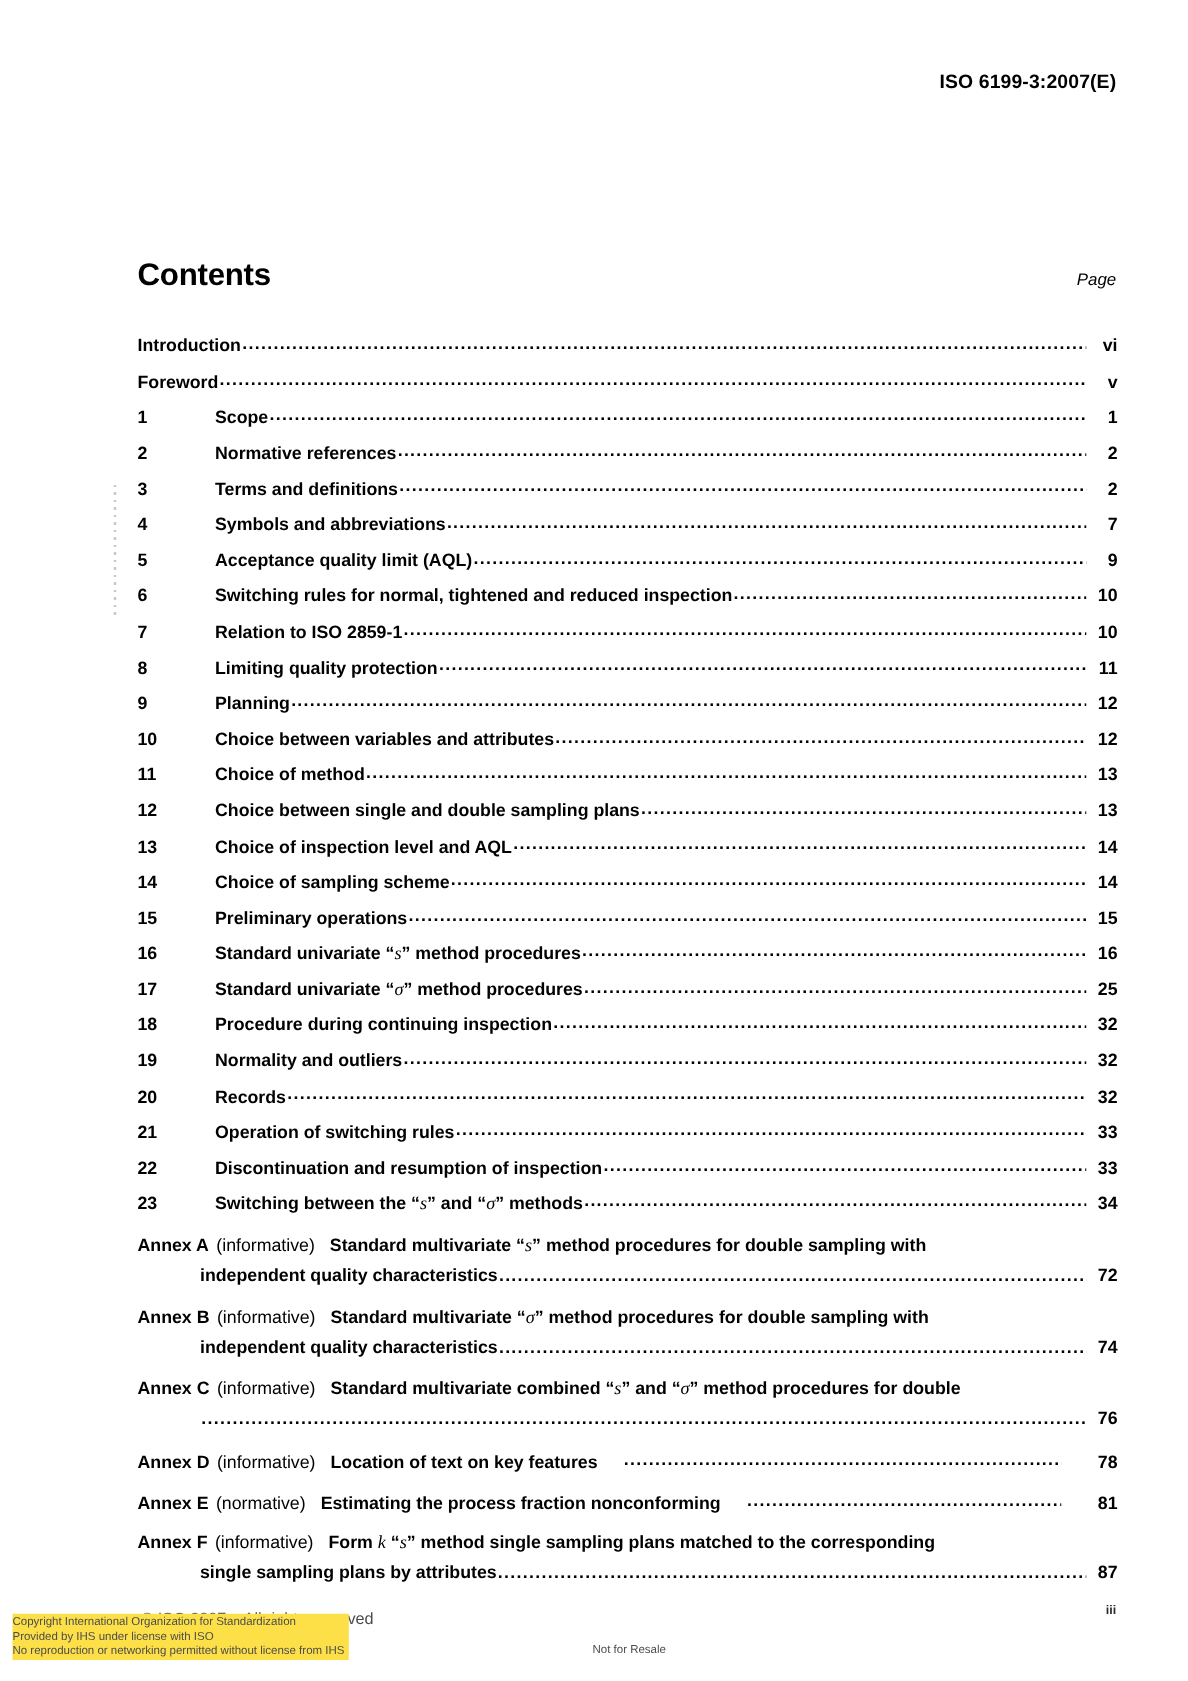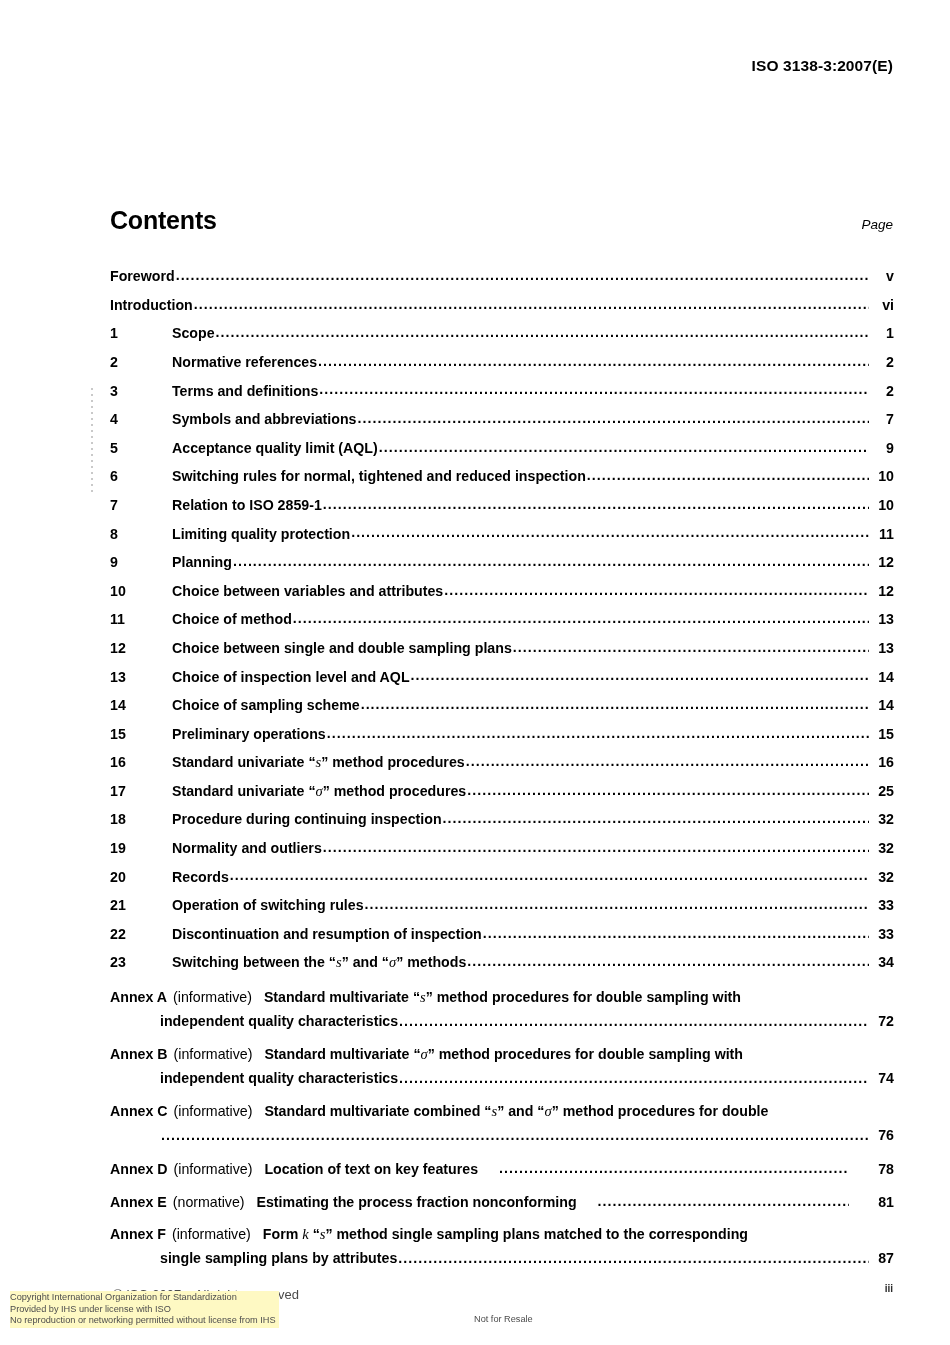--- a/index.html
+++ b/index.html
@@ -158,21 +158,21 @@
     top: 1287px;
     font-size: 13px;
     font-weight: normal;
     color: #4a4a4a;
     white-space: nowrap;
   }
   .ihs-block {
     position: absolute;
     left: 10px;
     top: 1291px;
-    background: #fef9c3;
+    background: #fde047;
     padding: 1px 3px 1px 0;
     font-size: 9.2px;
     line-height: 11.6px;
     color: #4d4d4d;
     font-family: "Liberation Sans", sans-serif;
     white-space: nowrap;
   }
   .ihs-block div { white-space: nowrap; }
   .not-for-resale {
     position: absolute;
@@ -187,40 +187,40 @@
     right: 57px;
     top: 1283px;
     font-size: 10px;
     font-weight: bold;
     color: #2b2b2b;
   }
 </style>
 </head>
 <body>
 
-<div class="doc-header">ISO 3138-3:2007(E)</div>
+<div class="doc-header">ISO 6199-3:2007(E)</div>
 
 <div class="contents-head">
   <div class="contents-title">Contents</div>
   <div class="page-label">Page</div>
 </div>
 
 <div class="scan-streak"></div>
 
 <div class="toc">
 
   <div class="toc-row front">
+    <span class="label">Introduction</span>
+    <span class="leader"></span>
+    <span class="pg">vi</span>
+  </div>
+  <div class="toc-row front">
     <span class="label">Foreword</span>
     <span class="leader"></span>
     <span class="pg">v</span>
-  </div>
-  <div class="toc-row front">
-    <span class="label">Introduction</span>
-    <span class="leader"></span>
-    <span class="pg">vi</span>
   </div>
 
   <div class="toc-row">
     <span class="num">1</span>
     <span class="label">Scope</span>
     <span class="leader"></span>
     <span class="pg">1</span>
   </div>
   <div class="toc-row">
     <span class="num">2</span>

